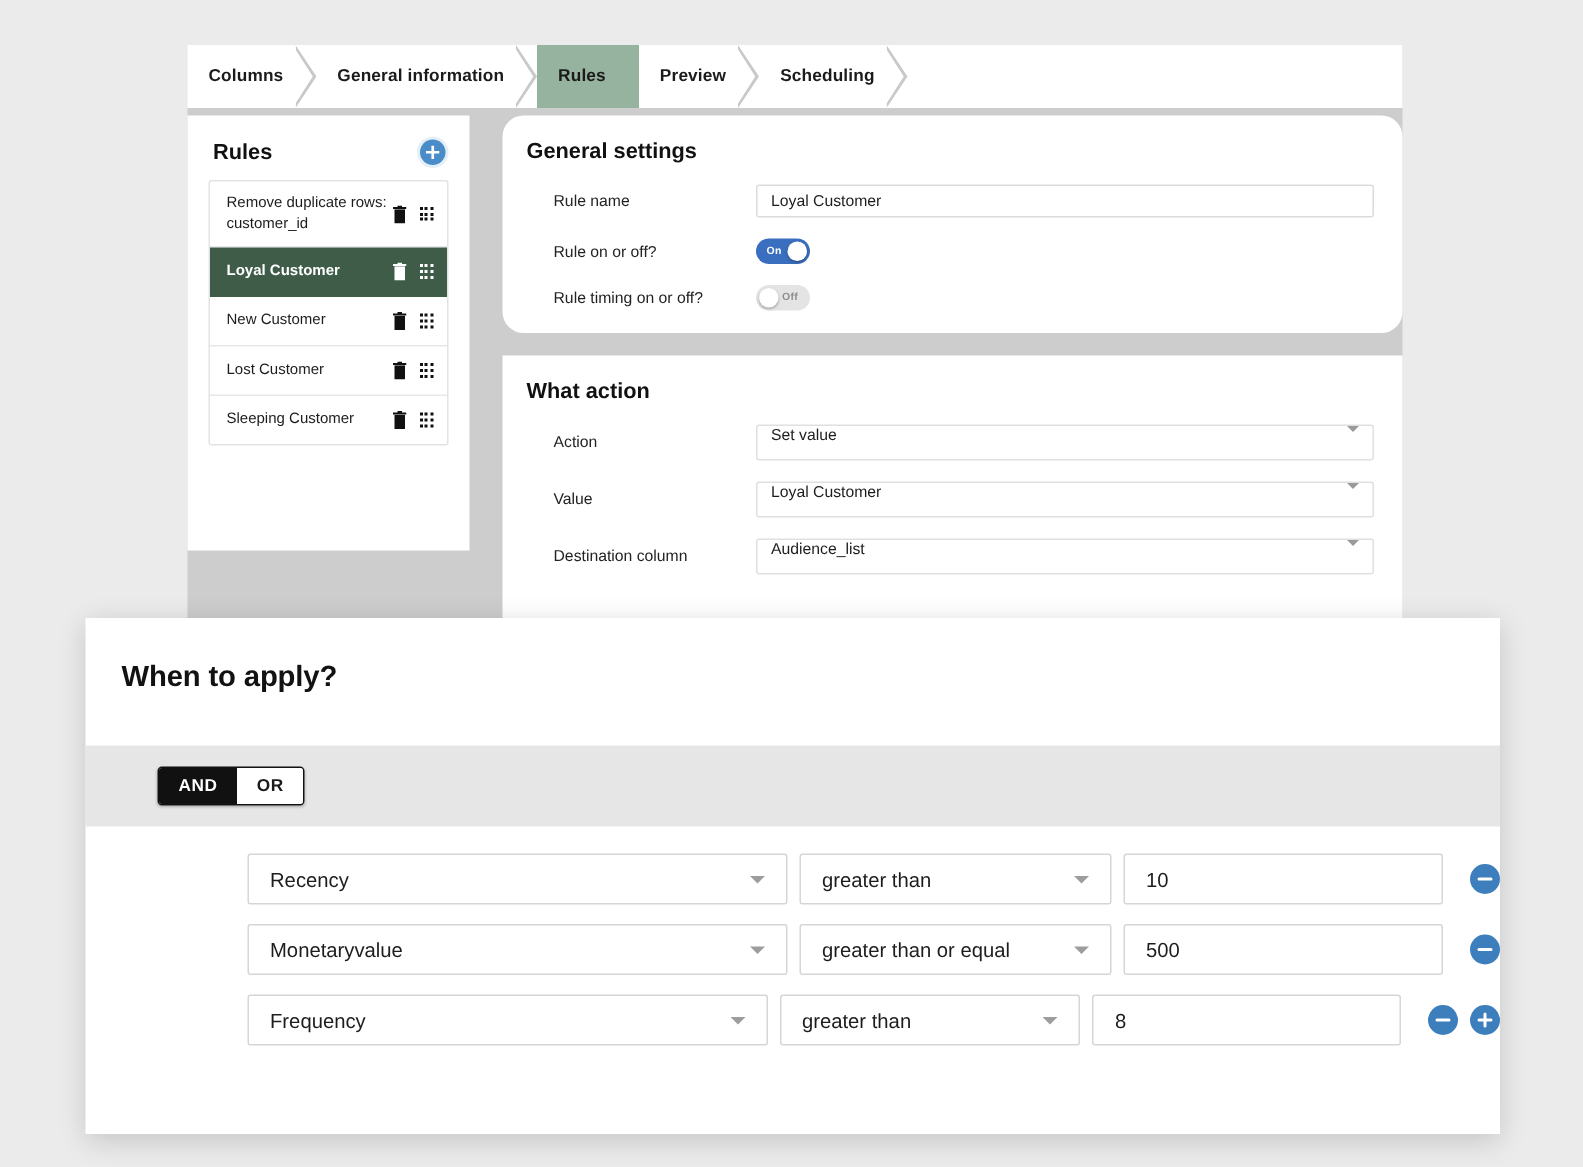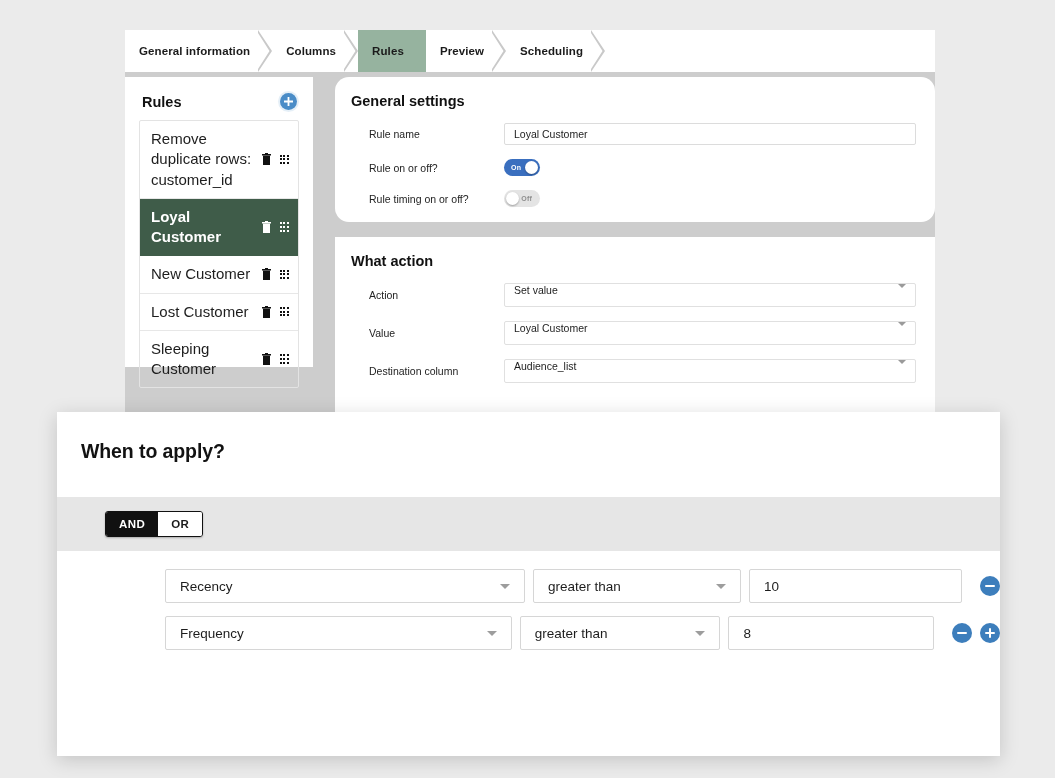--- a/index.html
+++ b/index.html
@@ -115,21 +115,21 @@
     display: flex;
     align-items: center;
     justify-content: space-between;
     padding: 8px 9px 8px 11px;
     border-bottom: 1px solid #e7e7e7;
     min-height: 16px;
     cursor: pointer;
   }
   .rule-item:last-child { border-bottom: none; }
   .rule-label {
-    font-size: 15px;
+    font-size: 10px;
     color: #1d1d1d;
     line-height: 1.35;
     max-width: 108px;
     word-break: break-word;
   }
   .rule-icons {
     display: flex;
     align-items: center;
     gap: 9px;
     flex: none;
@@ -382,29 +382,29 @@
   }
   .rnd.plus { position: relative; }
 </style>
 </head>
 <body>
 
 <div id="wizard">
 
   <div id="tabstrip">
     <div class="tab">
-      <span>General information</span>
+      <span>Columns</span>
       <span class="chev">
         <svg width="15" height="42" viewBox="0 0 15 42">
             <path d="M0 0 L14 21 L0 42 L0 39 L11.5 21 L0 3 Z" fill="#c9c9c9"></path>
           </svg>
       </span>
     </div>
     <div class="tab">
-      <span>Columns</span>
+      <span>General information</span>
       <span class="chev">
         <svg width="15" height="42" viewBox="0 0 15 42">
             <path d="M0 0 L14 21 L0 42 L0 39 L11.5 21 L0 3 Z" fill="#c9c9c9"></path>
           </svg>
       </span>
     </div>
     <div class="tab active">
       <span>Rules</span>
       <span class="chev">
         <svg width="15" height="42" viewBox="0 0 15 42">
@@ -633,20 +633,36 @@
         <span class="caret-lg"></span>
       </span>
       <span class="cond-val">10</span>
       <span class="row-actions">
         <span class="rnd">
             <span class="bar"></span>
           </span>
       </span>
     </div>
 
+    <div class="cond-row">
+      <span class="cond-field">
+        <span>Monetaryvalue</span>
+        <span class="caret-lg"></span>
+      </span>
+      <span class="cond-op">
+        <span>greater than or equal</span>
+        <span class="caret-lg"></span>
+      </span>
+      <span class="cond-val">500</span>
+      <span class="row-actions">
+        <span class="rnd">
+            <span class="bar"></span>
+          </span>
+      </span>
+    </div>
 
     <div class="cond-row">
       <span class="cond-field">
         <span>Frequency</span>
         <span class="caret-lg"></span>
       </span>
       <span class="cond-op">
         <span>greater than</span>
         <span class="caret-lg"></span>
       </span>

